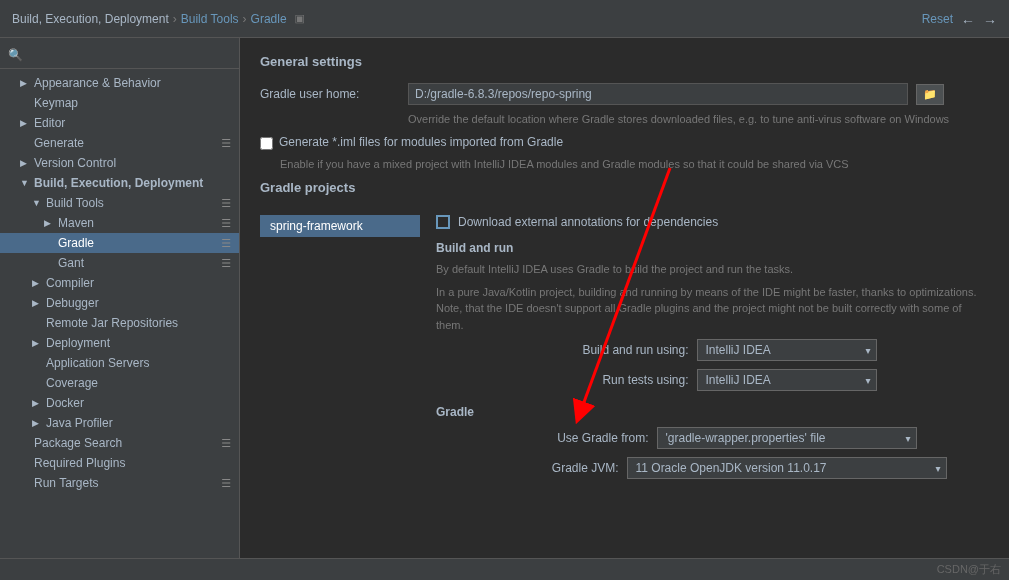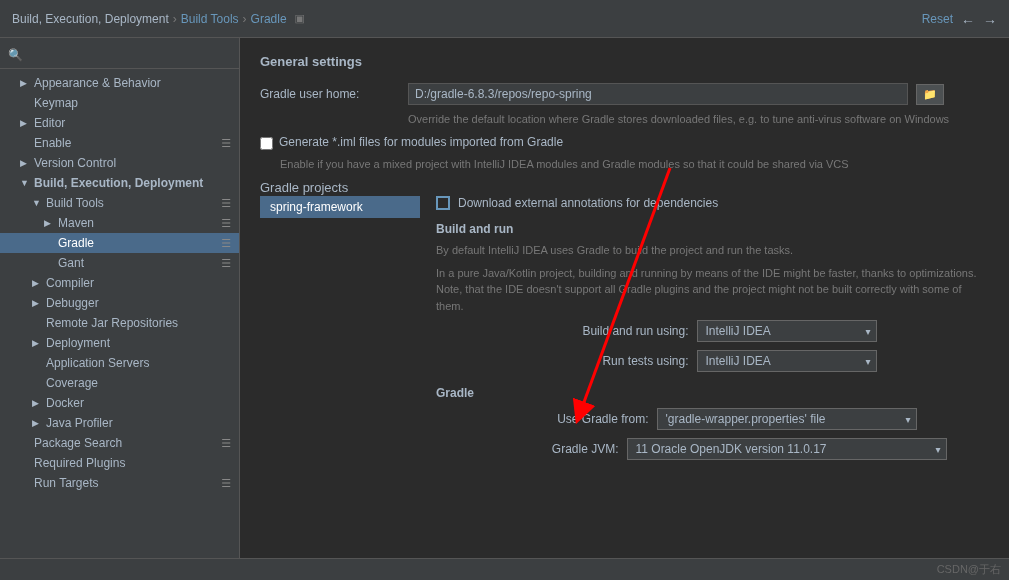--- a/index.html
+++ b/index.html
@@ -139,23 +139,23 @@
       align-items: flex-start;
       gap: 6px;
       margin-bottom: 8px;
       padding-left: 0;
     }
     .checkbox-row input[type=checkbox] { margin-top: 2px; accent-color: #4a6a8a; }
     .checkbox-label { color: #a9b7c6; font-size: 12px; }
     .checkbox-hint { color: #777; font-size: 11px; margin-left: 20px; margin-bottom: 10px; }
     .gradle-projects-label {
       font-size: 13px;
-      font-weight: normal;
-      color: #a9b7c6;
-      margin-bottom: 1px;
+      font-weight: bold;
+      color: #a9b7c6;
+      margin-bottom: 20px;
     }
 
     .projects-layout {
       display: flex;
       gap: 16px;
       align-items: flex-start;
     }
 
     .project-list {
       min-width: 160px;
@@ -304,21 +304,21 @@
         <div class="sidebar-item indent-1">
           <span class="toggle"></span>
           <span>Keymap</span>
         </div>
         <div class="sidebar-item indent-1">
           <span class="toggle">▶</span>
           <span>Editor</span>
         </div>
         <div class="sidebar-item indent-1">
           <span class="toggle"></span>
-          <span>Enable</span>
+          <span>Generate</span>
           <span class="page-icon">☰</span>
         </div>
         <div class="sidebar-item indent-1">
           <span class="toggle">▶</span>
           <span>Version Control</span>
         </div>
         <div class="sidebar-item indent-1">
           <span class="toggle">▼</span>
           <span style="font-weight: bold;">Build, Execution, Deployment</span>
         </div>

